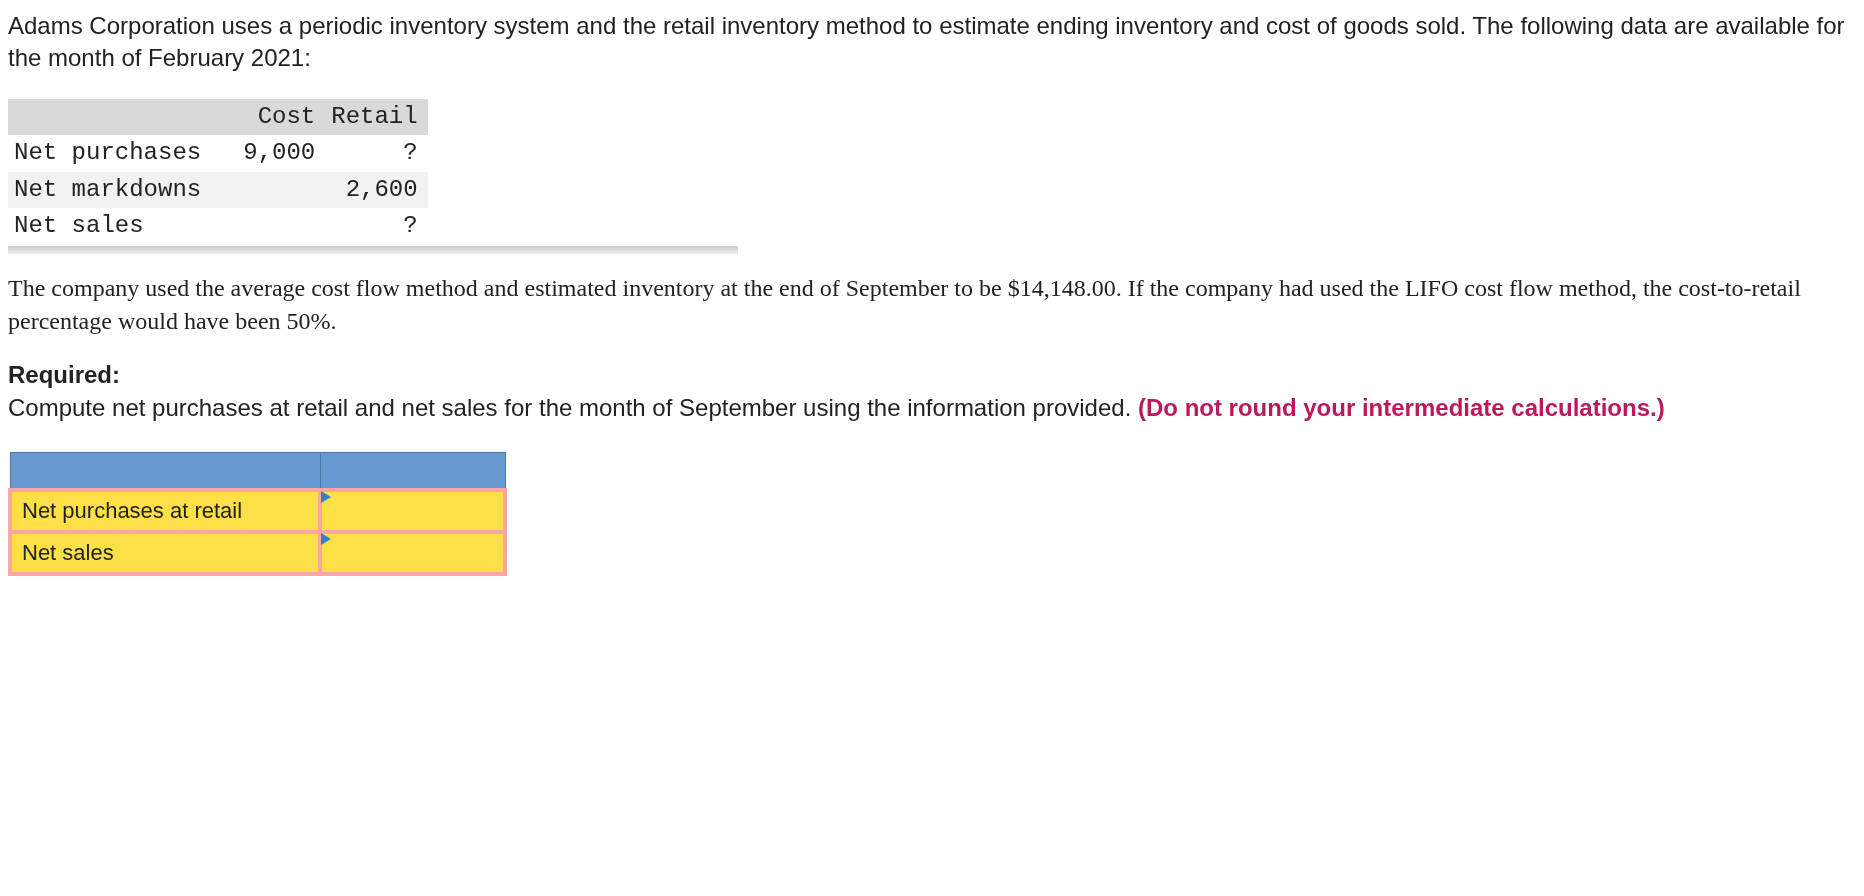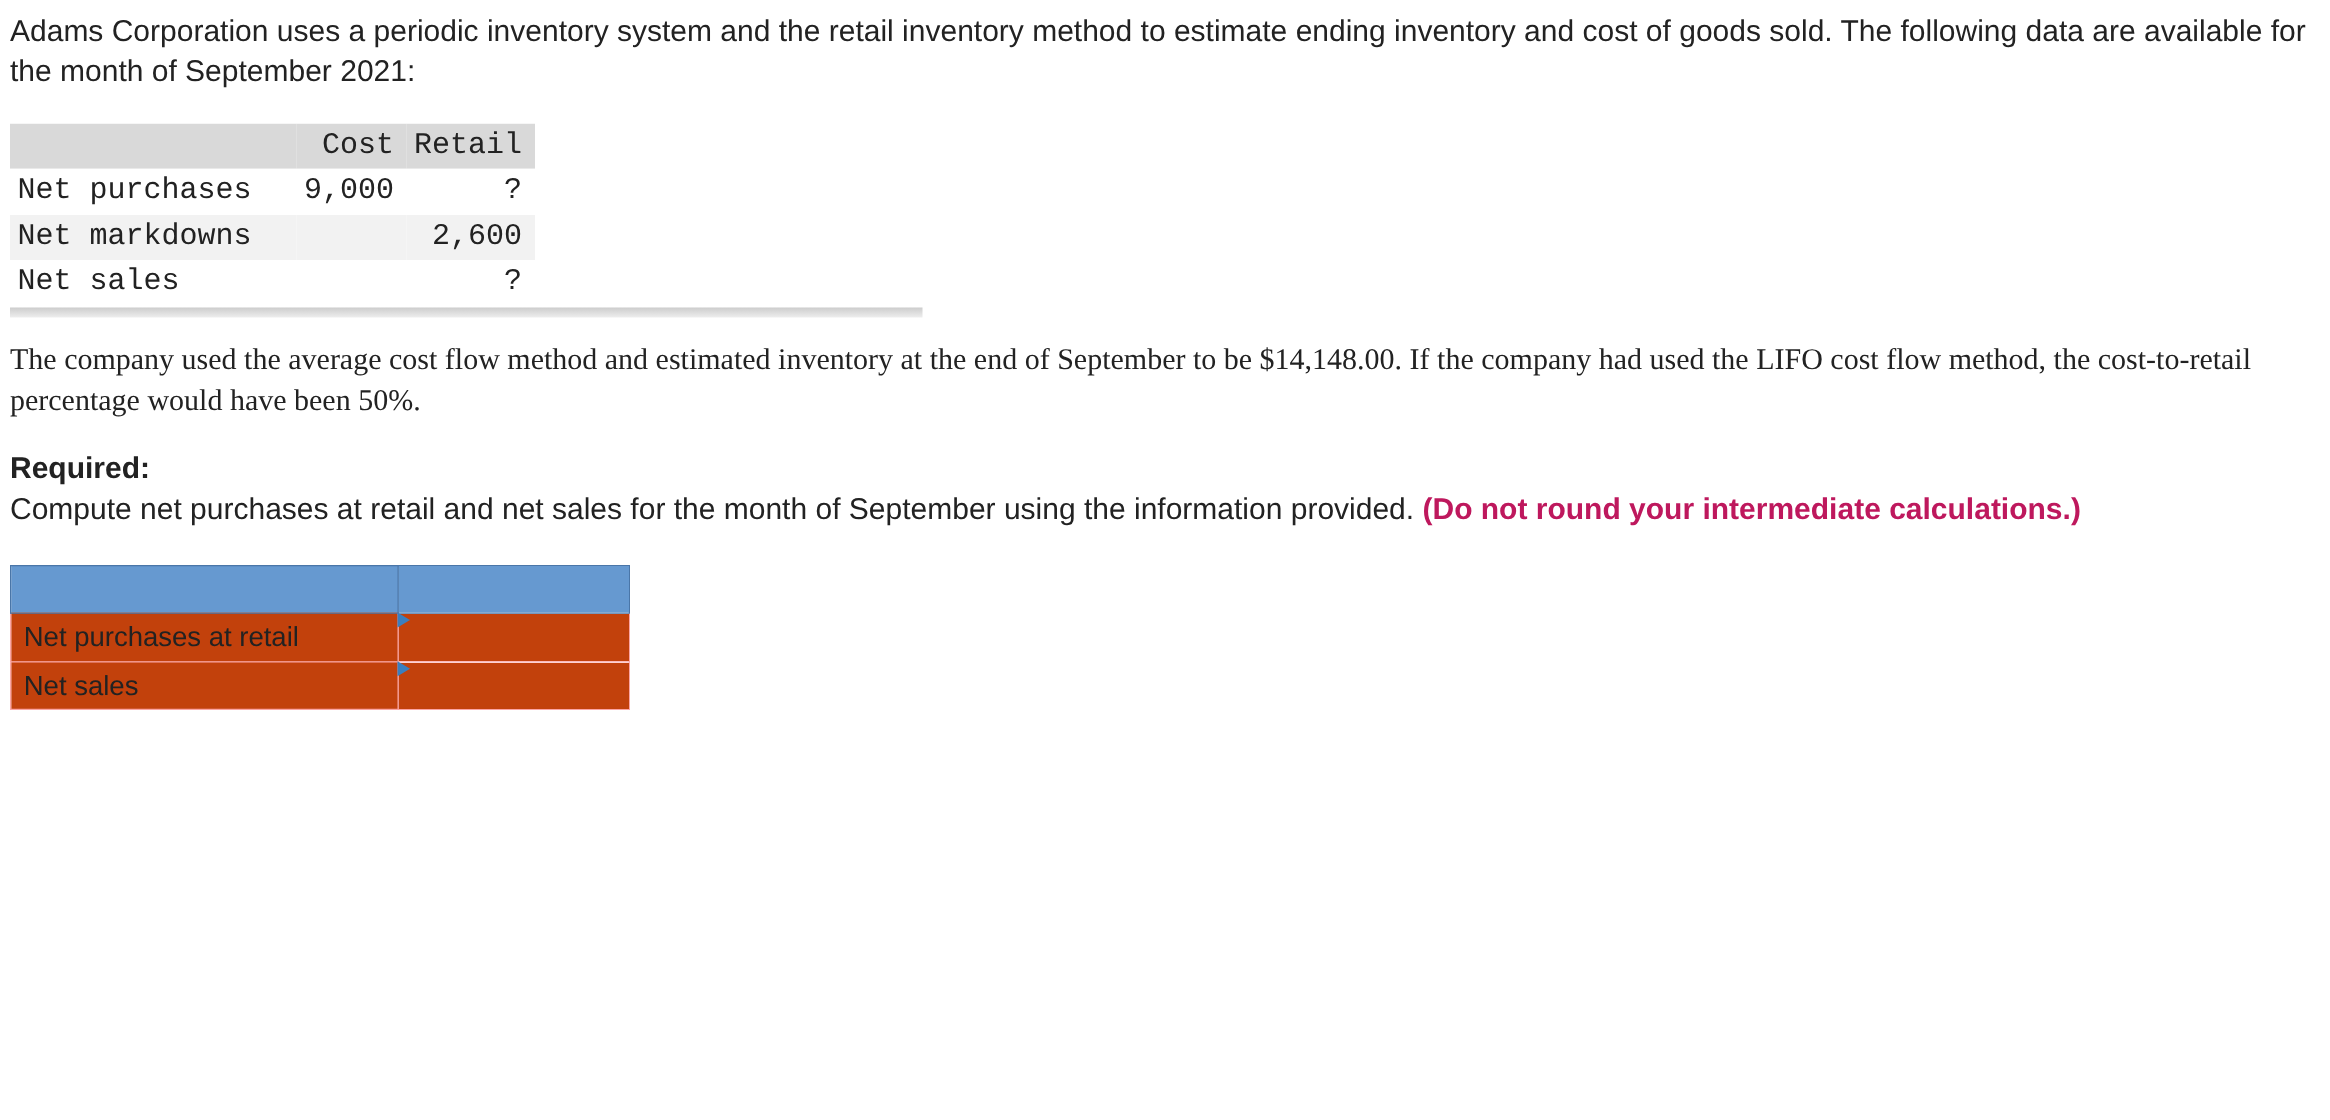--- a/index.html
+++ b/index.html
@@ -41,25 +41,25 @@
   }
   .context-para { margin: 4px 0 22px 0; font-family: Liberation Serif, serif; }
   .req-label { font-weight: bold; display: block; }
   .red { color: #be185d; font-weight: bold; }
   .answer-table {
     border-collapse: collapse;
     margin-top: 28px;
     font-size: 22px;
   }
   .answer-table td {
-    border: 1px solid #fca5a5;
+    border: 4px solid #fca5a5;
     padding: 4px 10px;
     height: 38px;
     vertical-align: middle;
-    background: #c2410c;
+    background: #fde047;
   }
   .answer-table td.header-cell {
     background: #6699d0;
     border: 1px solid #4a76a8;
   }
   .answer-table td.label-cell { width: 310px; }
   .answer-table td.input-cell {
     width: 185px;
     position: relative;
     padding: 0;
@@ -79,21 +79,21 @@
     top: -1px;
     width: 0; height: 0;
     border-left: 10px solid #3a7fbf;
     border-top: 6px solid transparent;
     border-bottom: 6px solid transparent;
   }
 </style>
 </head>
 <body>
 
-<div class="intro">Adams Corporation uses a periodic inventory system and the retail inventory method to estimate ending inventory and cost of goods sold. The following data are available for the month of September 2021:</div>
+<div class="intro">Adams Corporation uses a periodic inventory system and the retail inventory method to estimate ending inventory and cost of goods sold. The following data are available for the month of February 2021:</div>
 
 <div class="data-table-wrap">
   <table class="data-table">
     <thead>
       <tr>
         <th></th>
         <th>Cost</th>
         <th>Retail</th>
       </tr>
     </thead>

